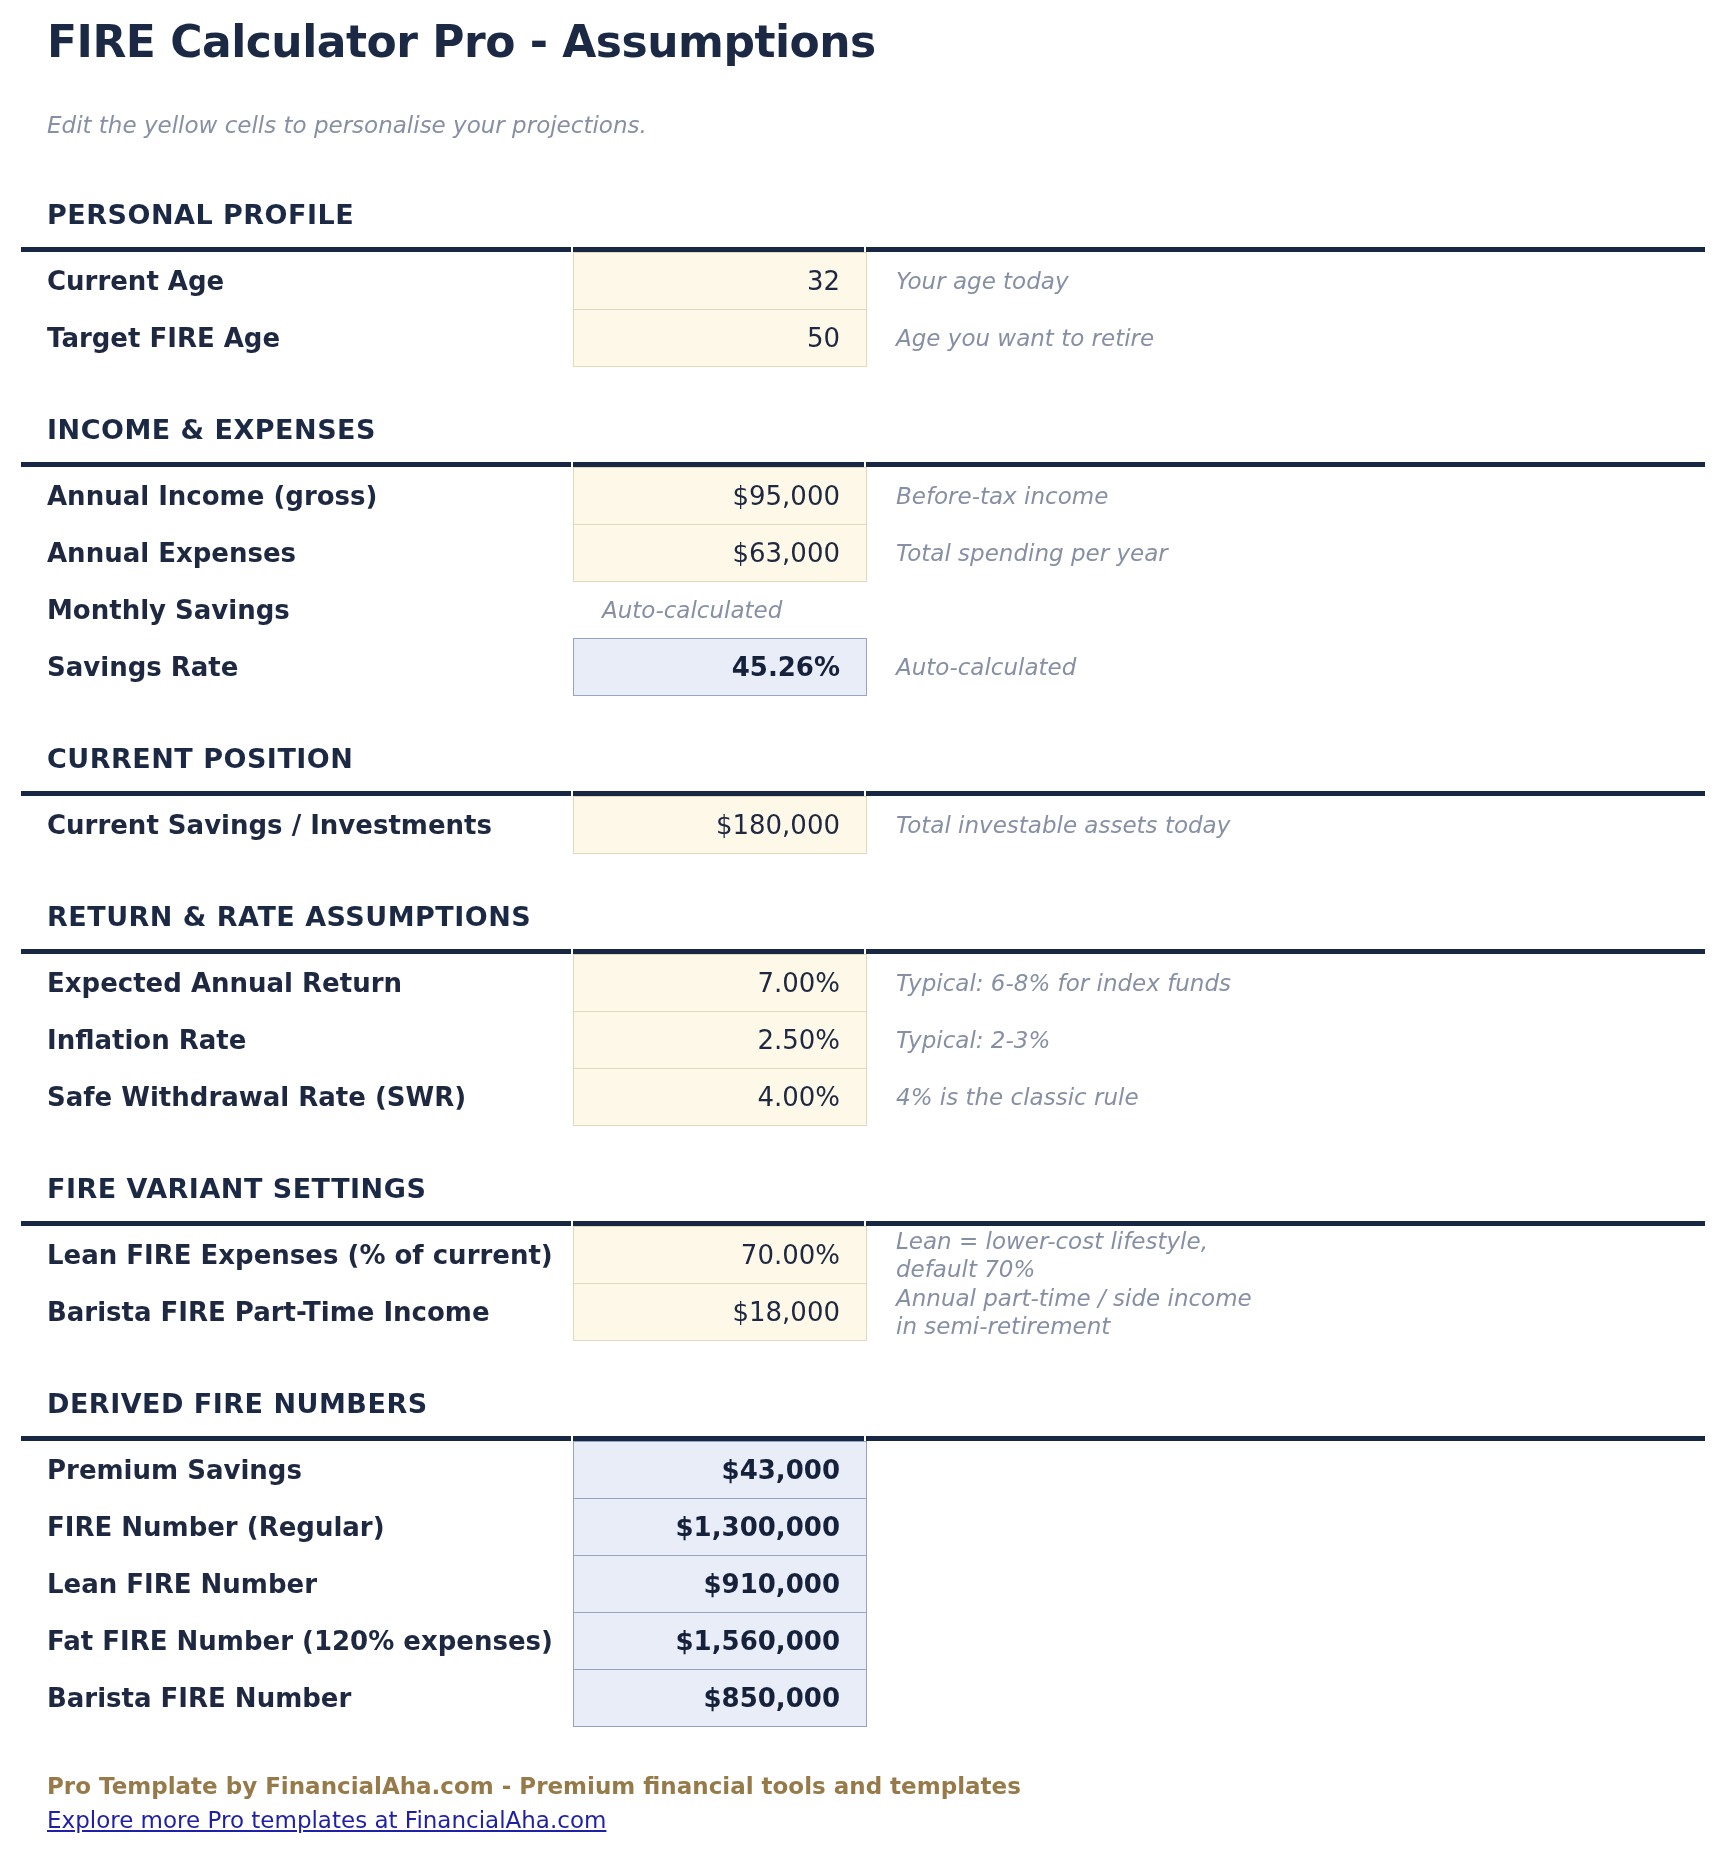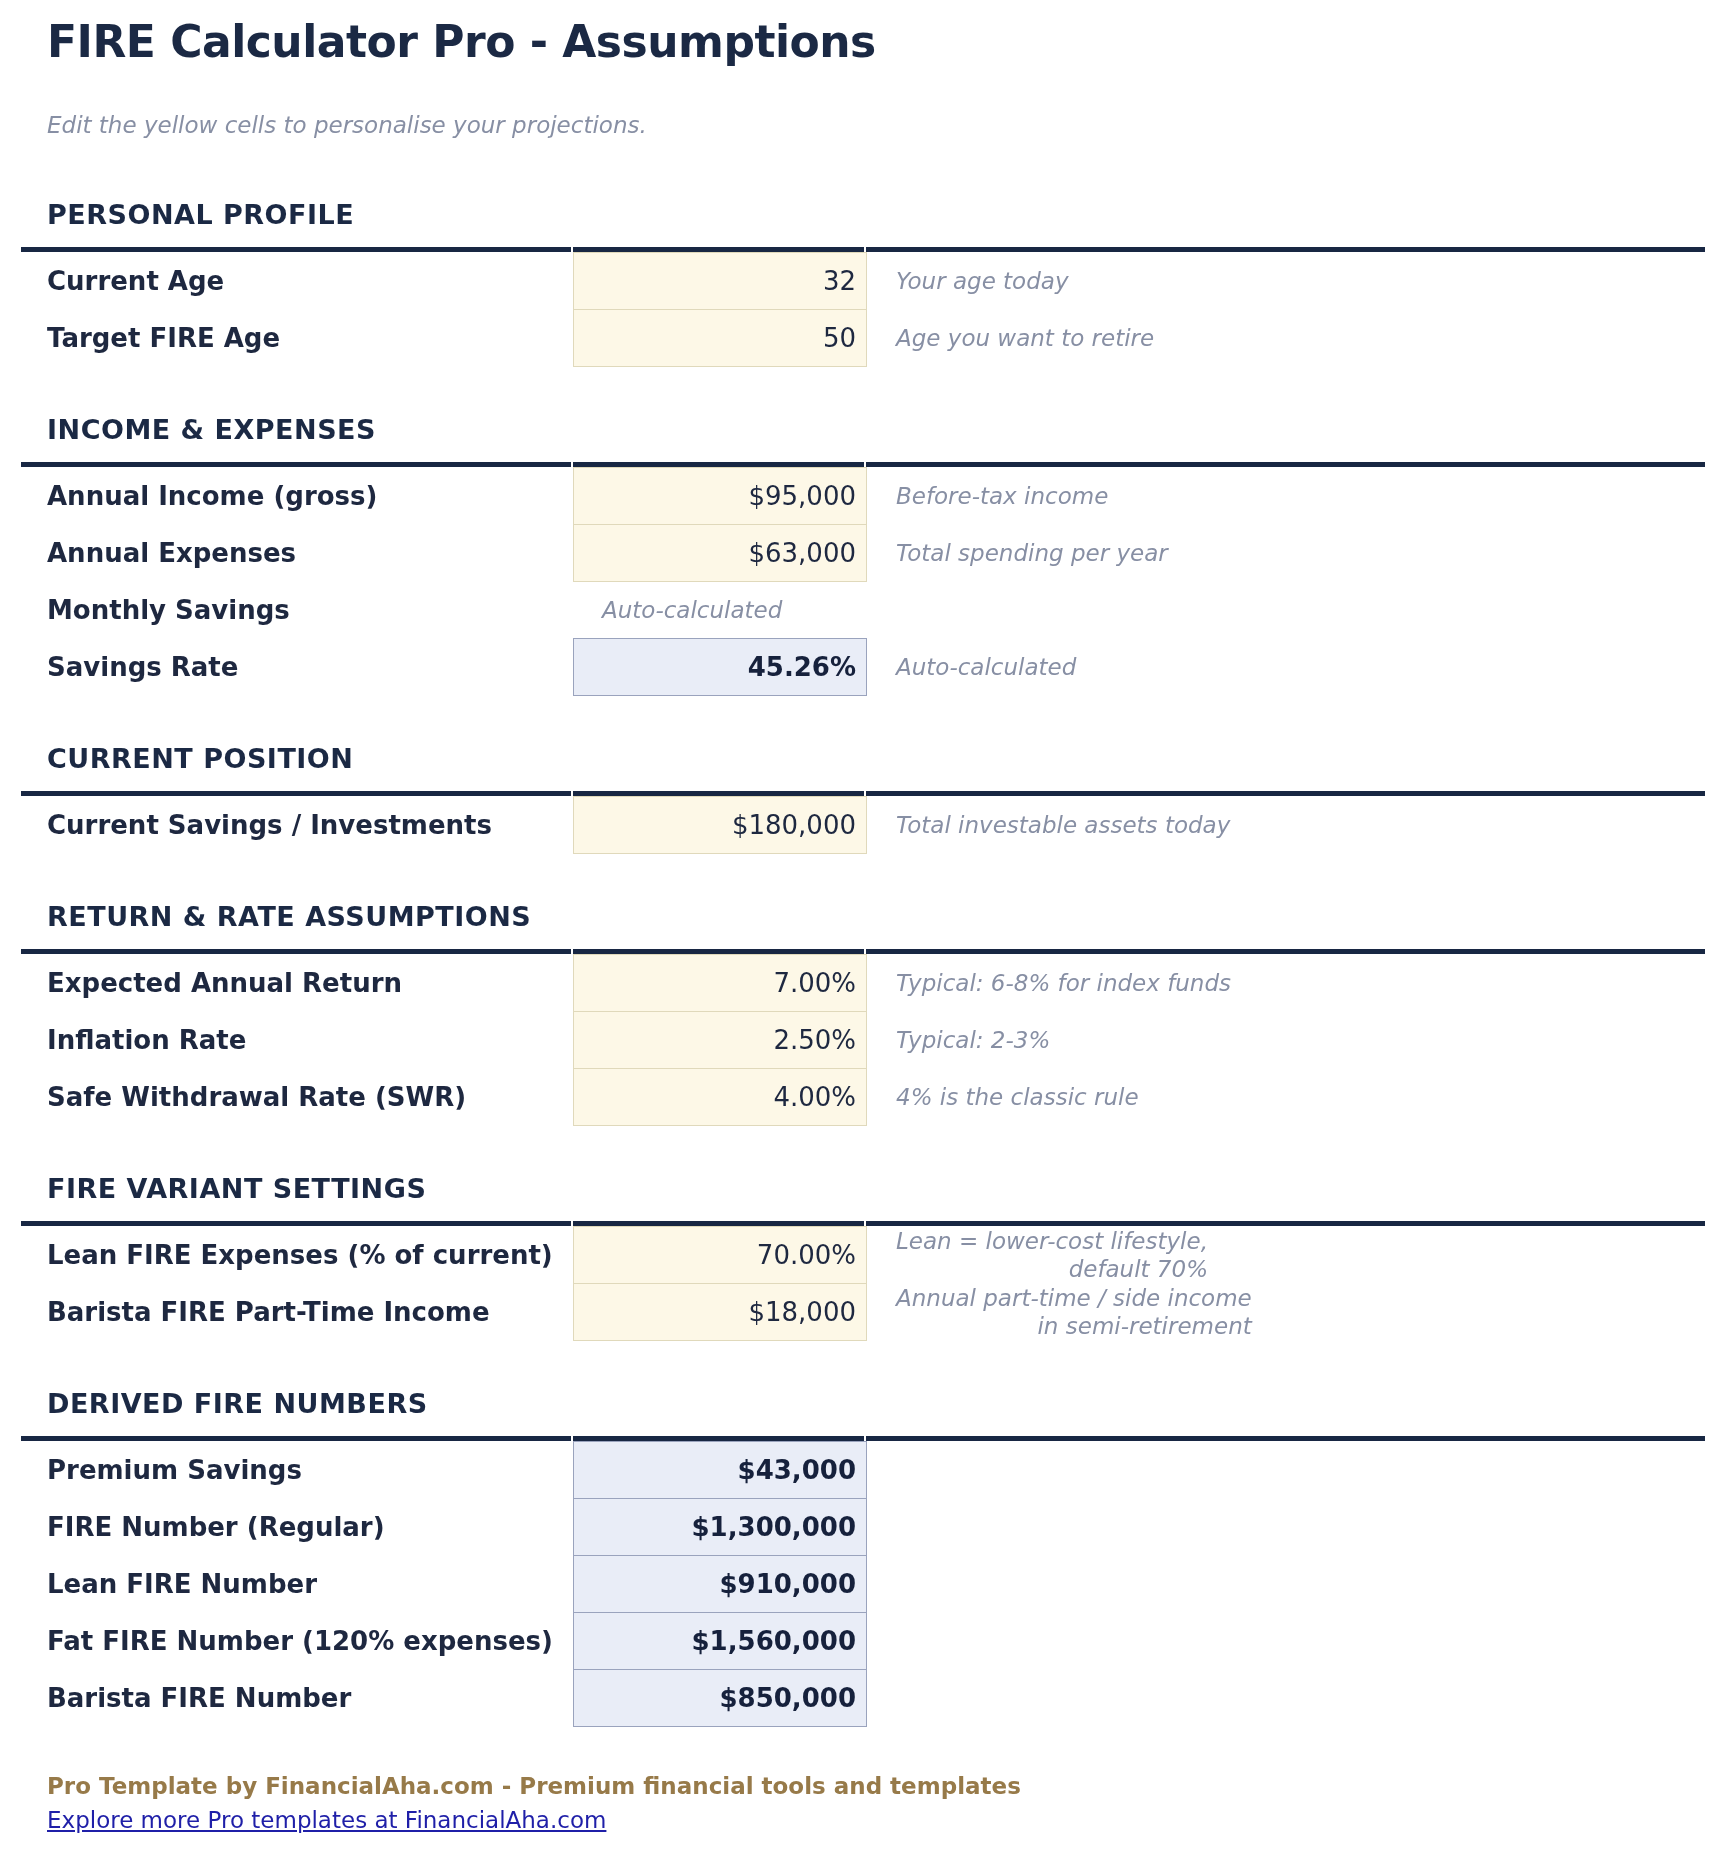--- a/index.html
+++ b/index.html
@@ -58,36 +58,36 @@
     width: 1684px;
     height: 5px;
     display: flex;
     gap: 2px;
   }
   .rule span { height: 5px; background: var(--rule_navy); }
   .rule .seg1 { width: 550px; }
   .rule .seg2 { width: 291px; }
   .rule .seg3 { flex: 1; }
 
-  .row { display: flex; align-items: stretch; height: 58px; text-align: right; }
+  .row { display: flex; align-items: stretch; height: 58px; }
   .row + .row { margin-top: -1px; }
   .row-label {
     width: 526px;
     display: flex;
     align-items: center;
     font-size: 26px;
     font-weight: bold;
     color: var(--label_ink);
   }
   .cell {
     width: 294px;
     display: flex;
     align-items: center;
     justify-content: flex-end;
-    padding-right: 10px;
+    padding-right: 26px;
     font-size: 26px;
   }
   .cell.input {
     background: var(--input_cell_bg);
     border: 1px solid var(--input_cell_border);
     color: var(--label_ink);
     font-weight: normal;
   }
   .cell.calc {
     background: var(--calc_cell_bg);

